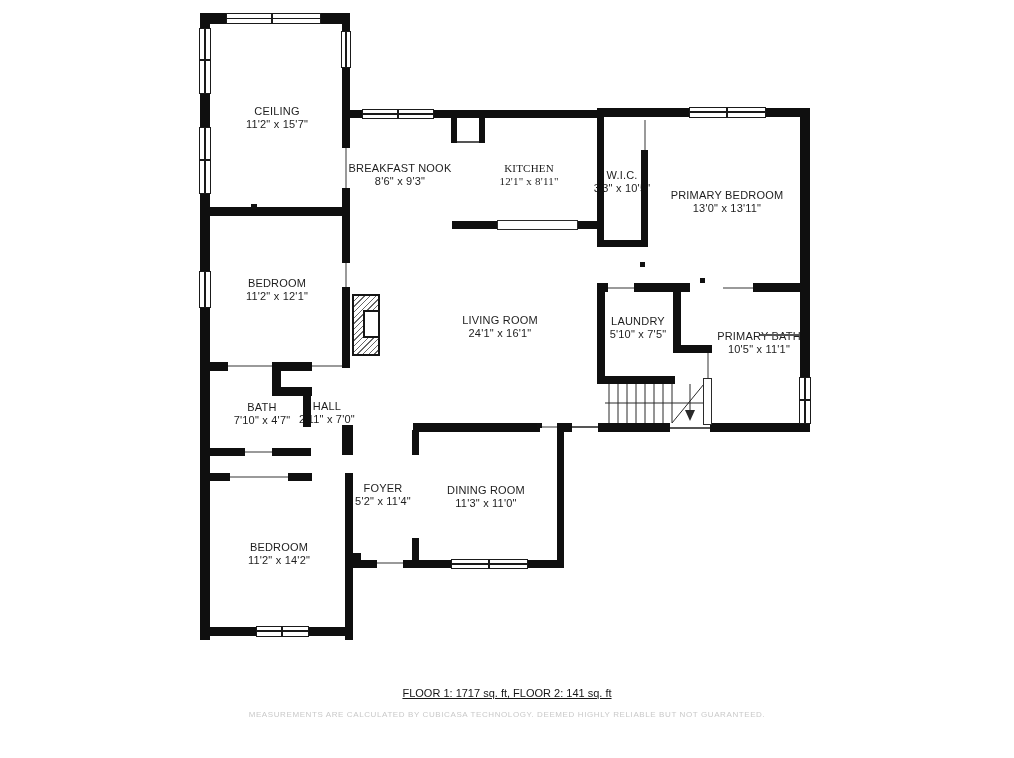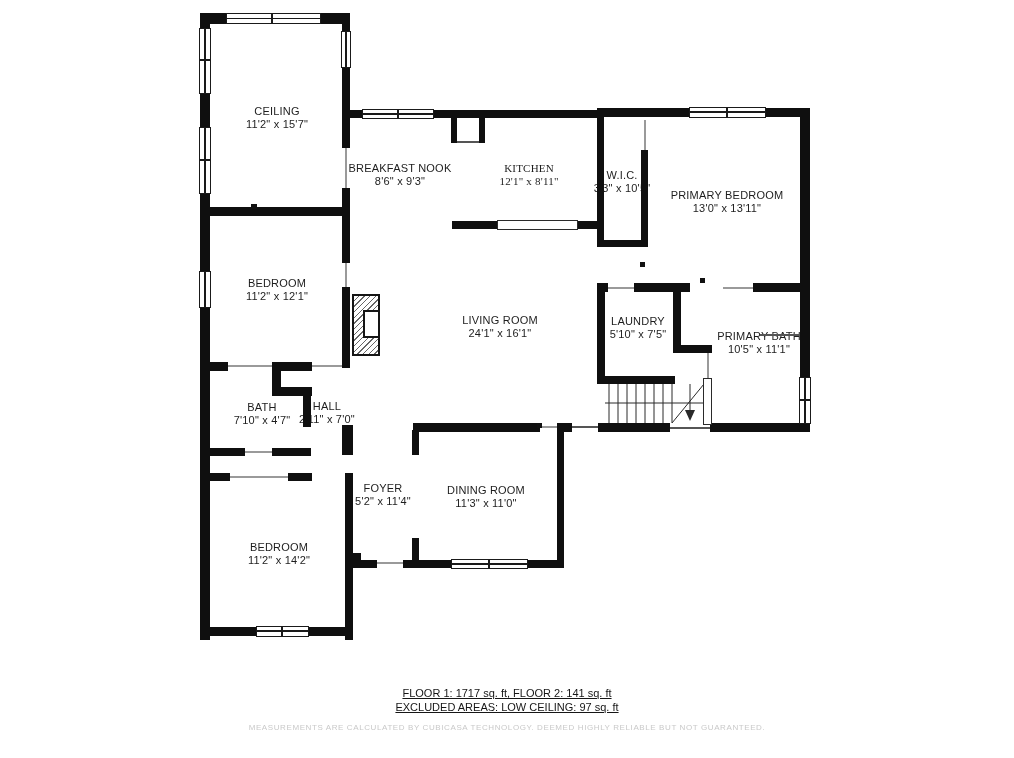--- a/index.html
+++ b/index.html
@@ -200,17 +200,16 @@
     <div>DINING ROOM</div>
     <div>11'3" x 11'0"</div>
   </div>
   <div class="lbl" style="left:279px;top:554px;">
     <div>BEDROOM</div>
     <div>11'2" x 14'2"</div>
   </div>
 
   <div id="footer">
     <div class="f2">FLOOR 1: 1717 sq. ft, FLOOR 2: 141 sq. ft</div>
-    <div class="f3">EXCLUDED AREAS: LOW CEILING: 97 sq. ft</div>
     <div class="disc">MEASUREMENTS ARE CALCULATED BY CUBICASA TECHNOLOGY. DEEMED HIGHLY RELIABLE BUT NOT GUARANTEED.</div>
   </div>
 
 </div>
 
 </body></html>

